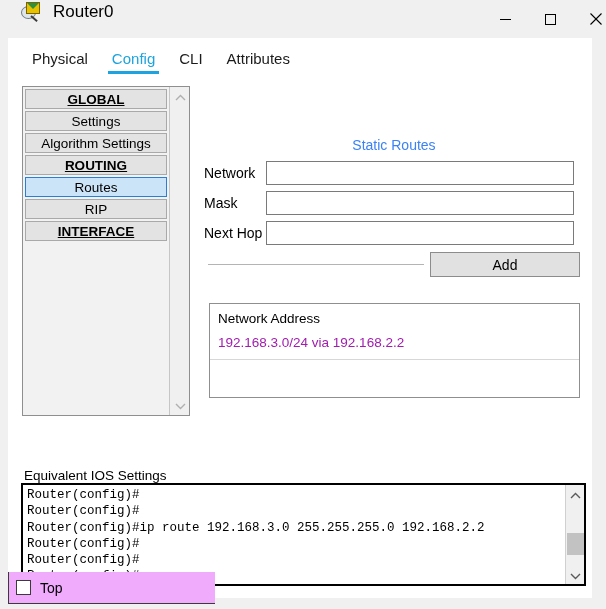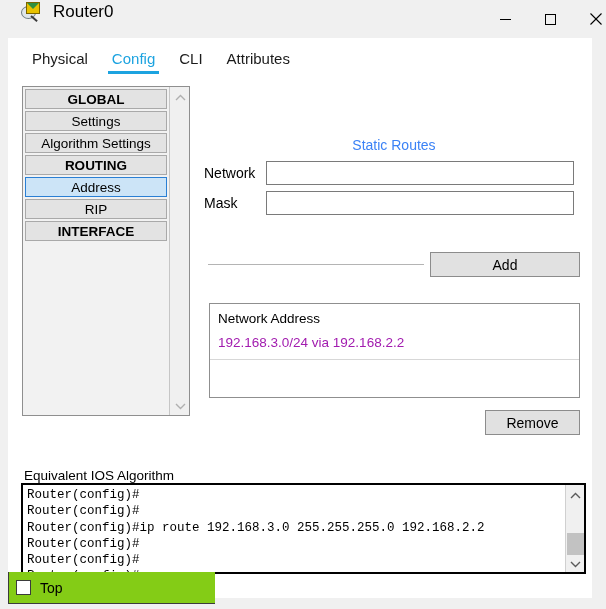--- a/index.html
+++ b/index.html
@@ -141,21 +141,21 @@
     margin-bottom: 2px;
     background: #e3e3e3;
     border: 1px solid #a9a9a9;
     box-sizing: border-box;
     display: flex;
     align-items: center;
     justify-content: center;
     font-size: 13.5px;
     color: #000;
   }
-  .tree-item.header { font-weight: bold; }
+  .tree-item.header { font-weight: bold; text-decoration: underline; }
   .tree-item.selected {
     background: #cce4f7;
     border: 1px solid #2a7fd4;
   }
   .sb-track {
     position: absolute;
     right: 0; top: 0;
     width: 20px; height: 100%;
     background: #f0f0f0;
     border-left: 1px solid #c6c6c6;
@@ -258,21 +258,21 @@
     position: absolute;
     left: 14px; top: 430px;
     font-size: 13.5px;
     color: #000;
     background: #fff;
     padding: 0 2px;
   }
   .ios-console {
     position: absolute;
     left: 13px; top: 445px;
-    width: 565px; height: 91px;
+    width: 565px; height: 103px;
     border: 2px solid #000;
     background: #fff;
     box-sizing: border-box;
     overflow: hidden;
     text-decoration: underline;
   }
   .ios-lines {
     position: absolute;
     left: 0; top: 0;
     right: 20px;
@@ -311,21 +311,21 @@
     background: #c2c2c2;
   }
 
   
   .bottom-bar {
     position: absolute;
     left: 8px; top: 572px;
     width: 207px; height: 32px;
     display: flex;
     align-items: center;
-    background: #84cc16;
+    background: #f0abfc;
     border-left: 1px solid #3b3b3b;
     border-bottom: 1px solid #3b3b3b;
     box-sizing: border-box;
   }
   .chk {
     width: 15px; height: 15px;
     margin-left: 7px;
     border: 1px solid #3b3b3b;
     background: #fff;
     box-sizing: border-box;
@@ -401,21 +401,21 @@
         <div class="tree-item">
           <span>Settings</span>
         </div>
         <div class="tree-item">
           <span>Algorithm Settings</span>
         </div>
         <div class="tree-item header">
           <span>ROUTING</span>
         </div>
         <div class="tree-item selected">
-          <span>Address</span>
+          <span>Routes</span>
         </div>
         <div class="tree-item">
           <span>RIP</span>
         </div>
         <div class="tree-item header">
           <span>INTERFACE</span>
         </div>
       </div>
       <div class="sb-track">
         <div class="sb-arrow up">
@@ -438,32 +438,35 @@
     <div class="panel-title">Static Routes</div>
 
     <div class="field-row" id="row-network">
       <div class="field-label">Network</div>
       <input class="field-input" type="text" value="" style="">
     </div>
     <div class="field-row" id="row-mask">
       <div class="field-label">Mask</div>
       <input class="field-input" type="text" value="" style="">
     </div>
+    <div class="field-row" id="row-nexthop">
+      <div class="field-label">Next Hop</div>
+      <input class="field-input" type="text" value="" style="">
+    </div>
 
     <div class="divider"></div>
     <button class="btn" id="add-btn">Add</button>
 
     <div class="routes-box">
       <div class="routes-header">Network Address</div>
       <div class="route-row">192.168.3.0/24 via 192.168.2.2</div>
     </div>
 
-    <button class="btn" id="remove-btn">Remove</button>
-
-    <div class="ios-label">Equivalent IOS Algorithm</div>
+
+    <div class="ios-label">Equivalent IOS Settings</div>
     <div class="ios-console">
       <div class="ios-lines">
         <div class="ios-line">Router(config)#</div>
         <div class="ios-line">Router(config)#</div>
         <div class="ios-line">Router(config)#ip route 192.168.3.0 255.255.255.0 192.168.2.2</div>
         <div class="ios-line">Router(config)#</div>
         <div class="ios-line">Router(config)#</div>
         <div class="ios-line">Router(config)#</div>
       </div>
       <div class="ios-sb">

